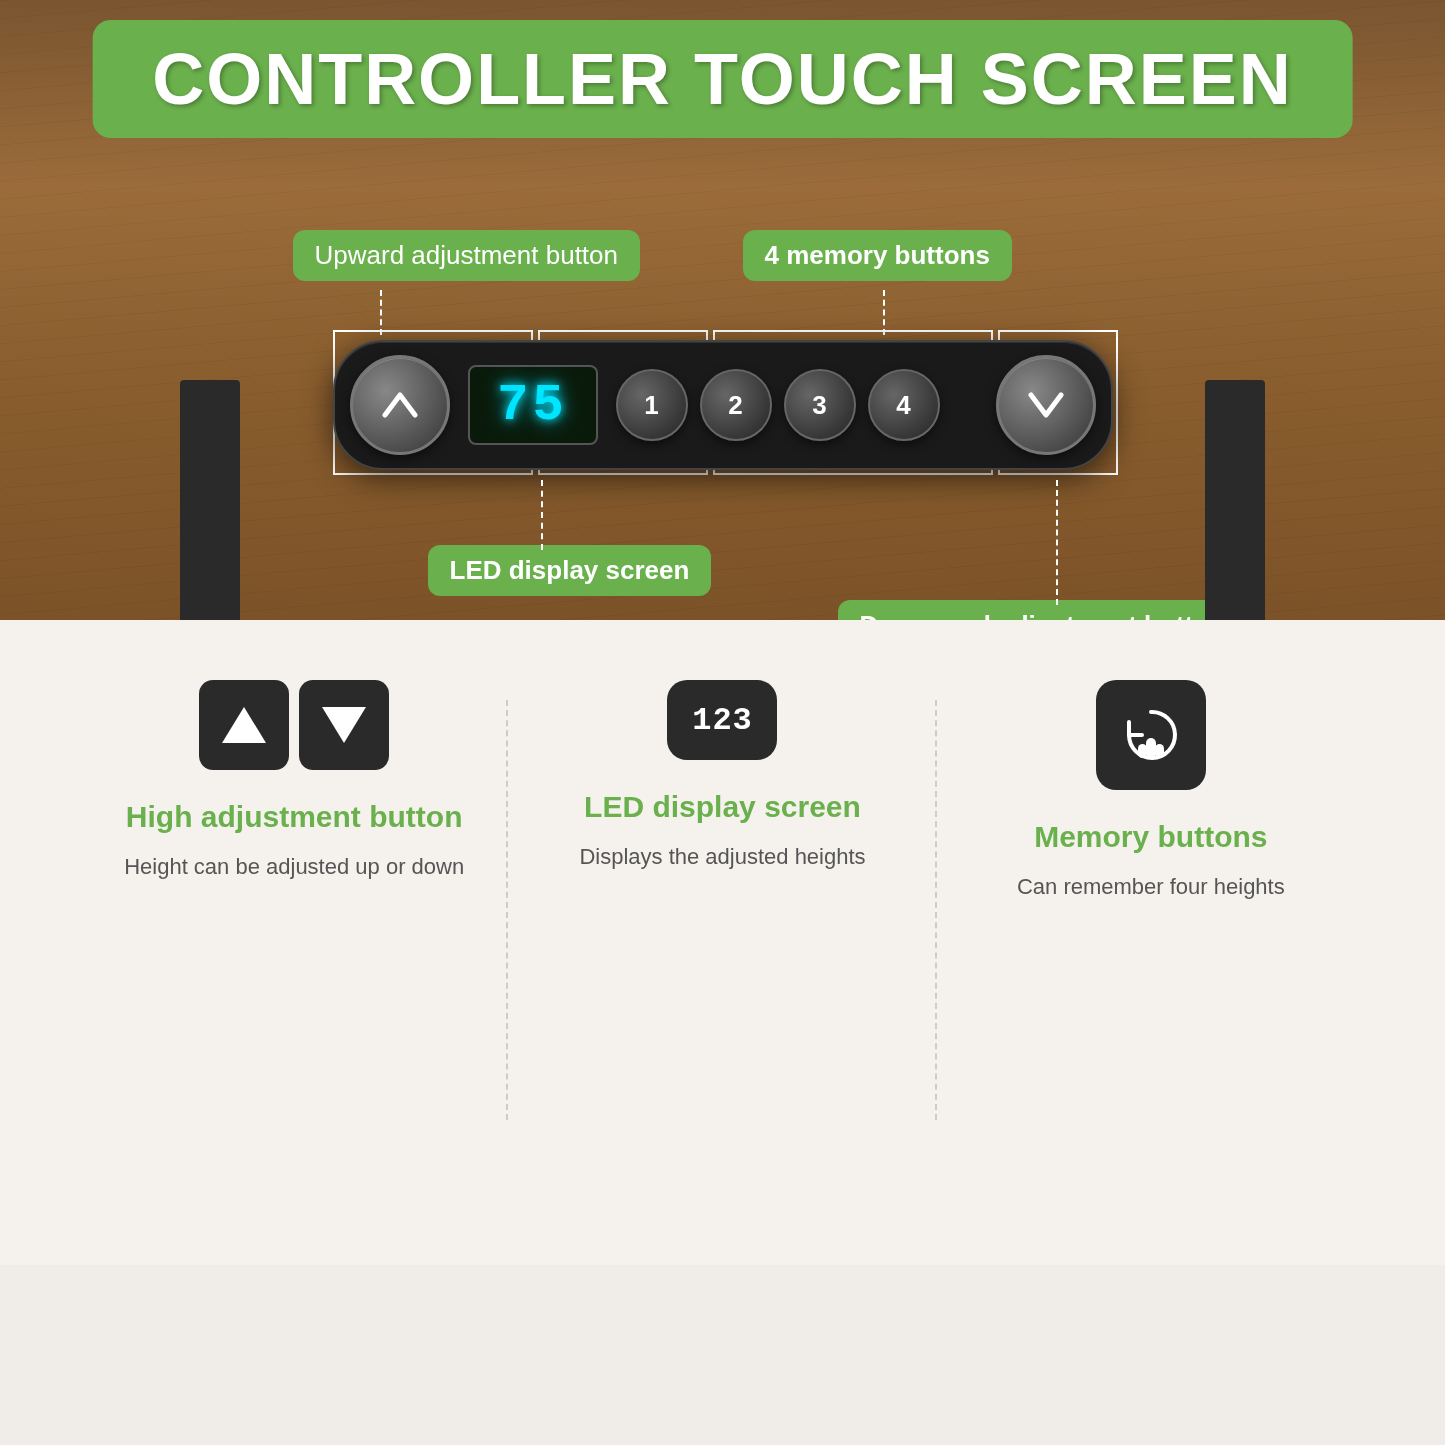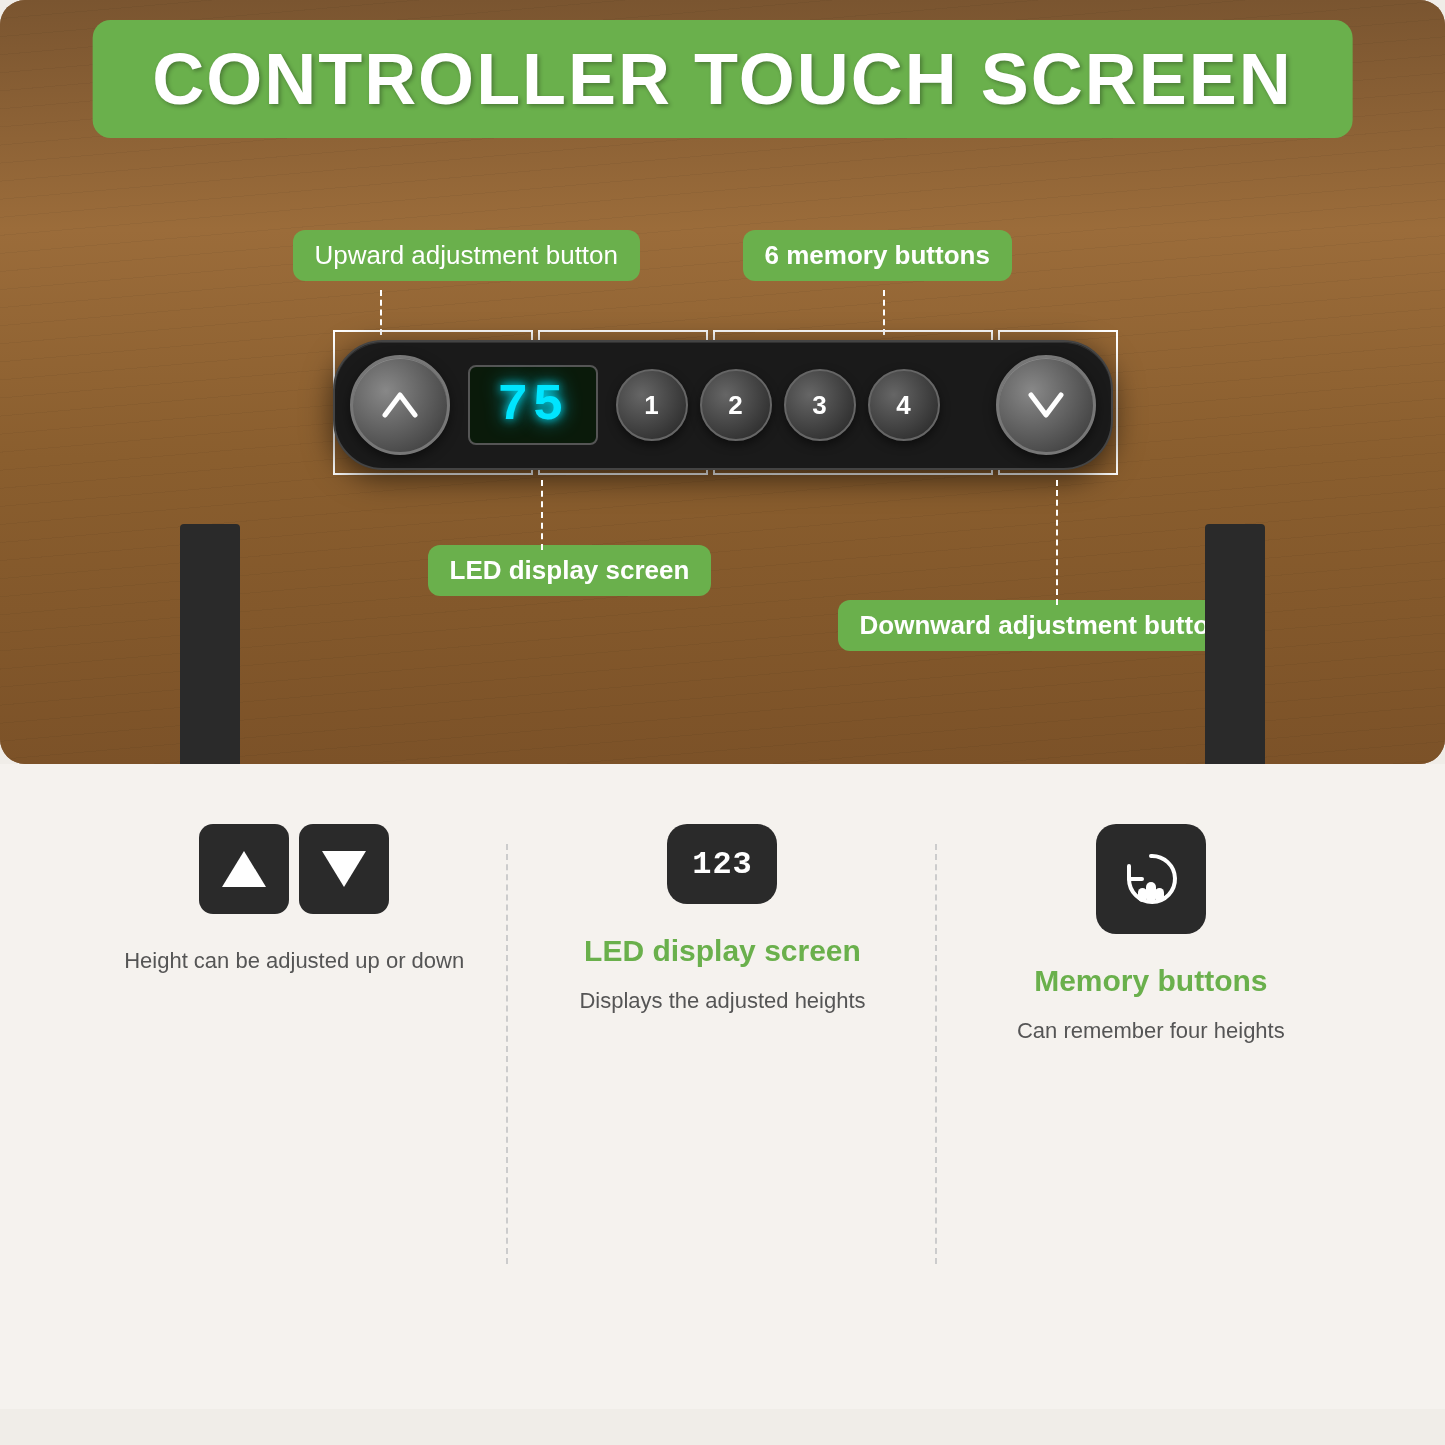--- a/index.html
+++ b/index.html
@@ -8,24 +8,23 @@
       height: 1445px;
       overflow: hidden;
       font-family: Arial, sans-serif;
       background: #f0ede8;
     }
 
     
     .top-section {
       position: relative;
       width: 1445px;
-      height: 764px;
+      height: 620px;
       background: #8B6240;
       overflow: hidden;
-      border-radius: 25px;
     }
 
     
     .wood-bg {
       position: absolute;
       top: 0; left: 0;
       width: 100%; height: 100%;
       background:
         repeating-linear-gradient(
           175deg,
@@ -338,21 +337,21 @@
 
   <div class="title-banner">
     <span class="title-text">CONTROLLER TOUCH SCREEN</span>
   </div>
 
   <div class="label-upward">
     <span>Upward adjustment button</span>
   </div>
 
   <div class="label-memory">
-    <span>6 memory buttons</span>
+    <span>4 memory buttons</span>
   </div>
 
   <div class="dashed-line" style="top:290px; left:calc(50% - 343px); height:45px;"></div>
 
   <div class="dashed-line" style="top:290px; left:calc(50% + 160px); height:45px;"></div>
 
   <div class="box-upward"></div>
   <div class="box-led"></div>
   <div class="box-memory"></div>
   <div class="box-downward"></div>
@@ -409,20 +408,21 @@
         <svg viewBox="0 0 52 52" fill="none">
           <polygon points="26,8 48,44 4,44" fill="white"></polygon>
         </svg>
       </div>
       <div class="sq-btn">
         <svg viewBox="0 0 52 52" fill="none">
           <polygon points="26,44 48,8 4,8" fill="white"></polygon>
         </svg>
       </div>
     </div>
+    <div class="feature-title">High adjustment button</div>
     <div class="feature-desc">Height can be adjusted up or down</div>
   </div>
 
   <div class="feature-col">
     <div class="icon-box-number">
       <span>123</span>
     </div>
     <div class="feature-title">LED display screen</div>
     <div class="feature-desc">Displays the adjusted heights</div>
   </div>

